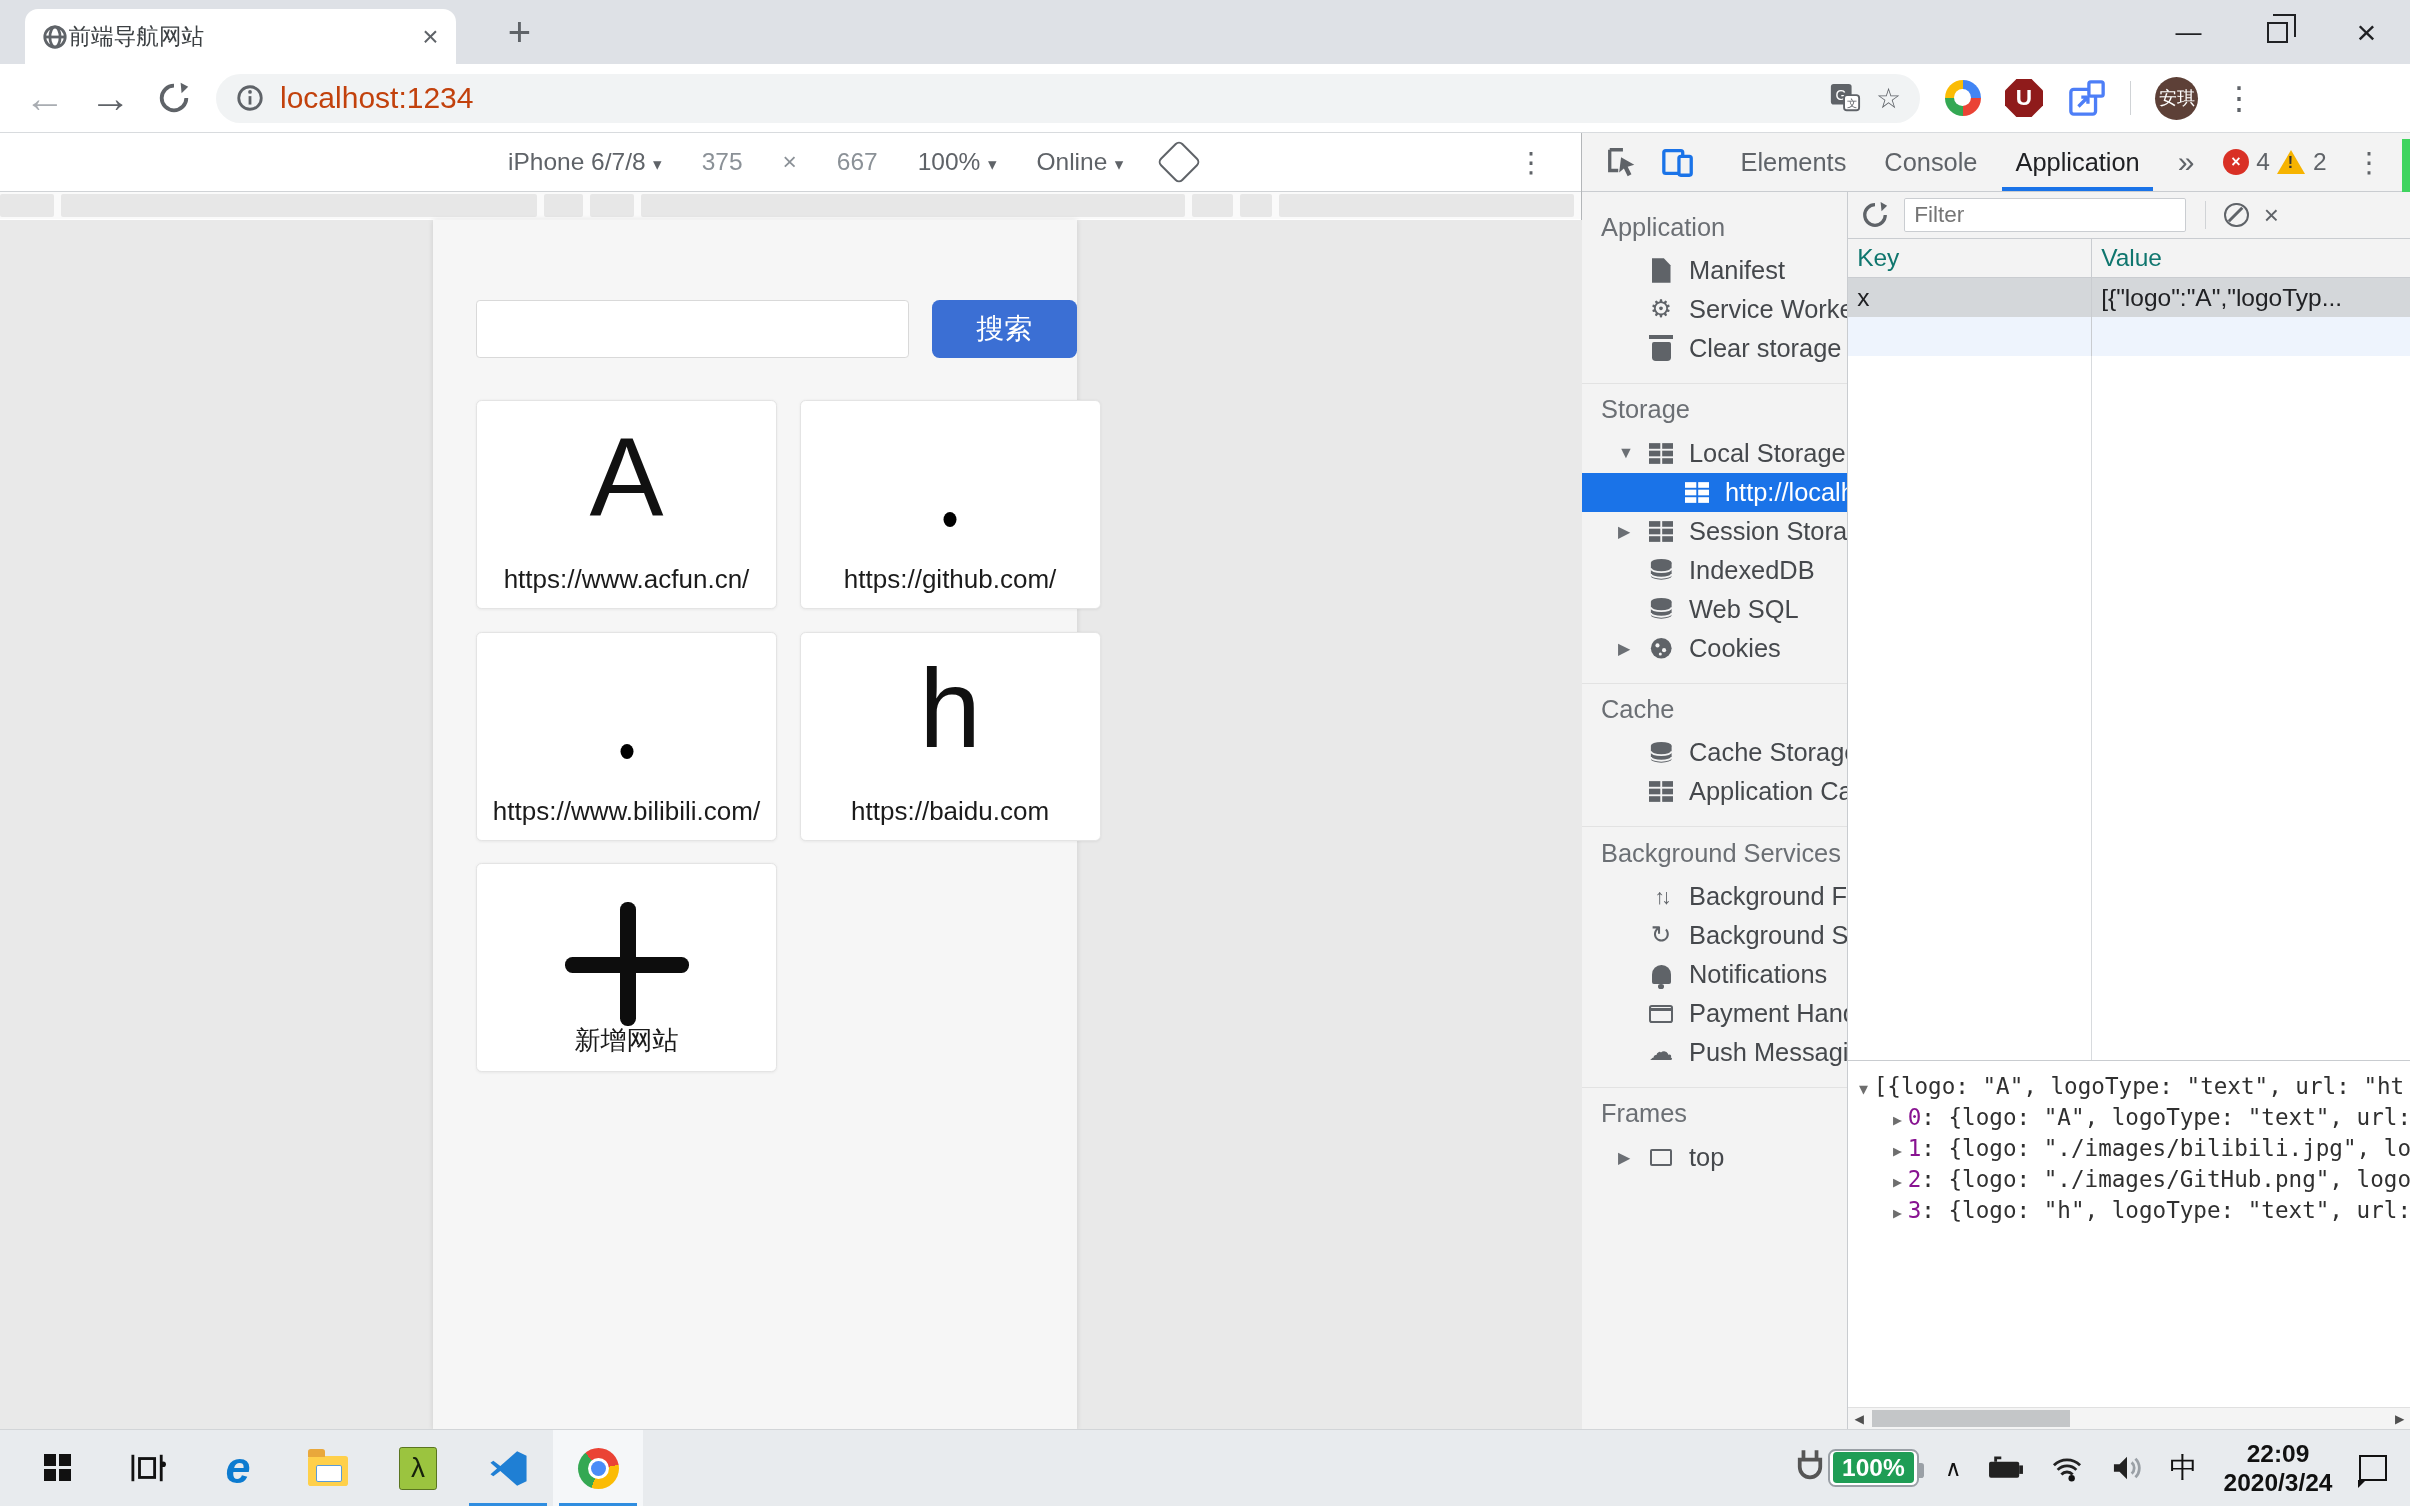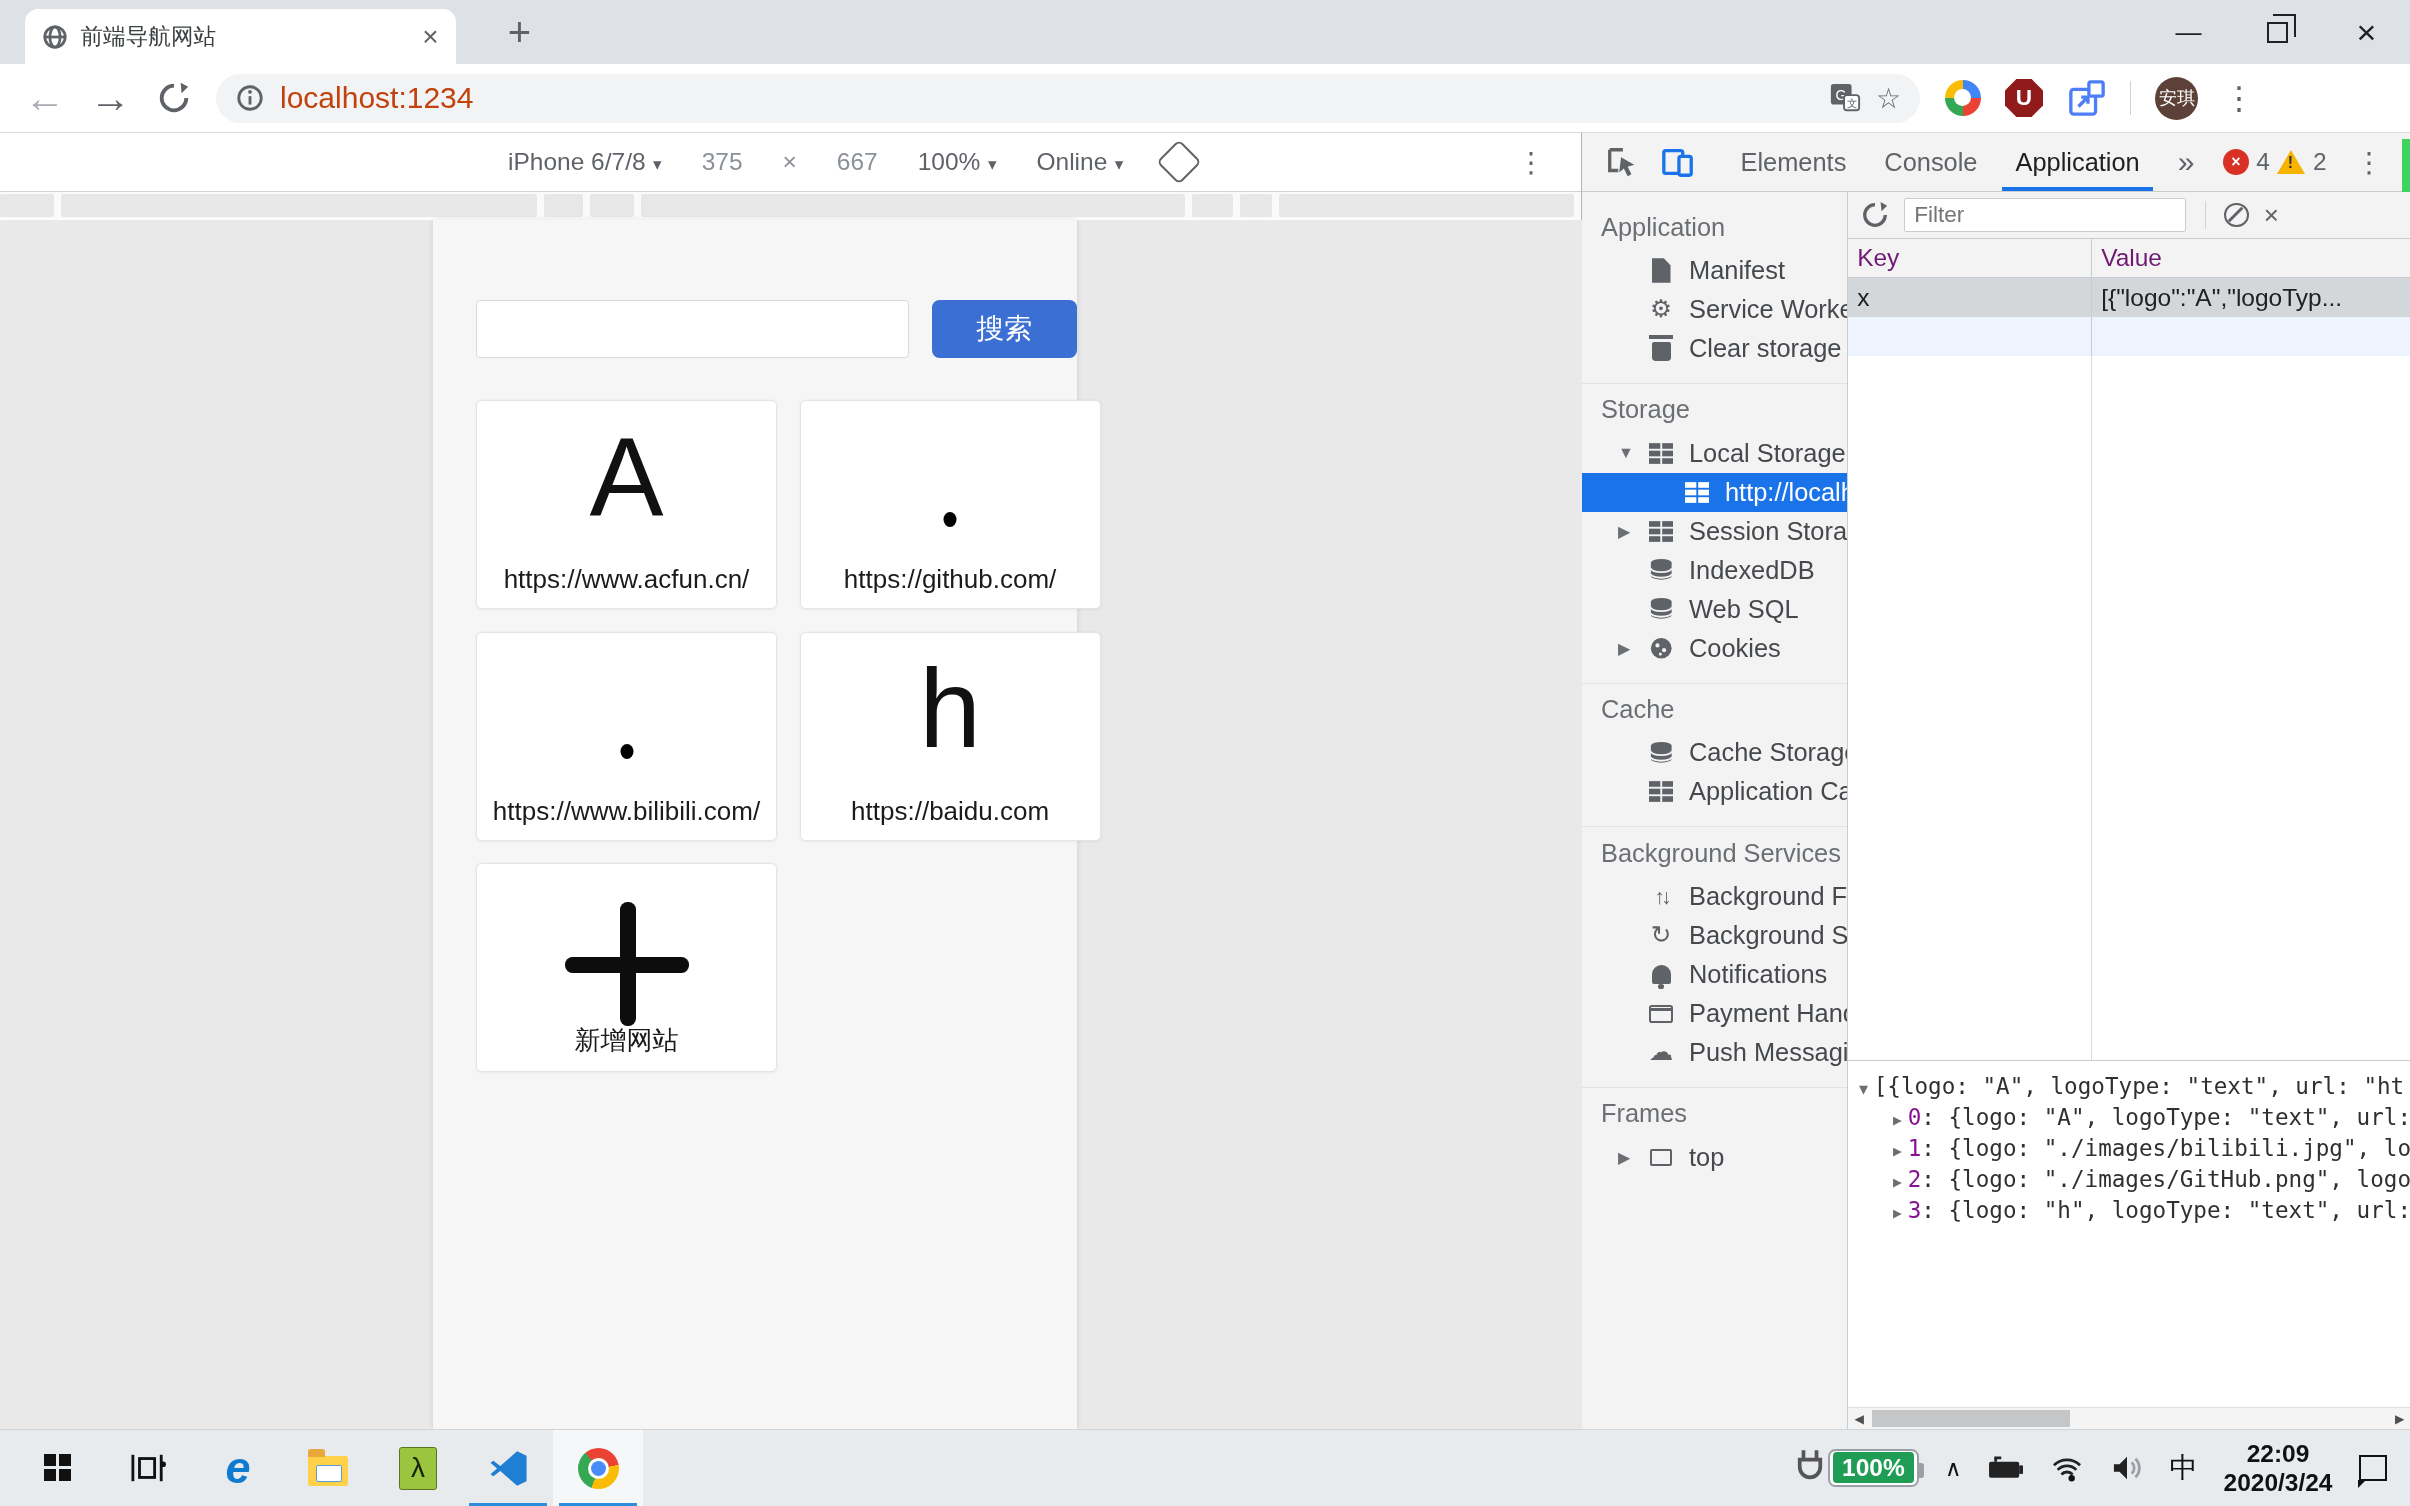--- a/index.html
+++ b/index.html
@@ -3,21 +3,21 @@
 <meta charset="utf-8">
 <style>
   * { margin:0; padding:0; box-sizing:border-box; }
   html,body { width:2411px; height:1507px; overflow:hidden; }
   body { font-family:"Liberation Sans", sans-serif; background:#fff; }
   .screen { position:relative; width:2411px; height:1507px; background:#fff; overflow:hidden; }
 
   
   .titlebar { position:absolute; left:0; top:0; width:2411px; height:64px; background:#dee1e6; }
   .tab { position:absolute; left:24.5px; top:9.4px; width:431px; height:55px; background:#fff;
-         border-radius:13px 13px 0 0; display:flex; align-items:center; padding:0 17px; gap:13px; }
+         border-radius:13px 13px 0 0; display:flex; align-items:center; padding:0 17px; gap:1px; }
   .tab-title { font-size:22.6px; color:#3c4043; flex:1; white-space:nowrap; overflow:hidden; }
   .tab-close { font-size:28px; color:#5f6368; line-height:1; }
   .newtab { position:absolute; left:493px; top:7.5px; width:53px; height:49px; display:flex;
             align-items:center; justify-content:center; font-size:40px; color:#5f6368; font-weight:300;}
   .win-controls { position:absolute; right:0; top:0; height:64px; display:flex; }
   .win-btn { width:89px; height:64px; display:flex; align-items:center; justify-content:center;
              font-size:26px; color:#202124; }
   .restore-glyph { width:21px; height:21px; border:2.8px solid #202124; position:relative; background:#dee1e6;}
   .restore-glyph::before { content:""; position:absolute; left:3.8px; top:-9.4px; width:21px; height:21px;
              border:2.8px solid #202124; border-left:none; border-bottom:none; }
@@ -128,21 +128,21 @@
   .dt-filterbar { height:47px; background:#f3f3f3; border-bottom:0.9px solid #c9ccd0; display:flex;
       align-items:center; gap:15px; padding:0 13px; }
   .filter-input { width:282px; height:34px; border:0.9px solid #cacdd1; border-radius:1.9px; background:#fff;
       font-size:22.6px; padding:0 9.4px; outline:none; color:#202124; font-family:"Liberation Sans",sans-serif;}
   .block-ic { width:24.5px; height:24.5px; border:2.8px solid #5f6368; border-radius:50%; position:relative; }
   .block-ic::after { content:""; position:absolute; left:0px; top:8.5px; width:19px; height:2.8px;
       background:#5f6368; transform:rotate(-45deg); }
   .dt-x { font-size:26px; color:#5f6368; }
 
   .tbl-header { height:39px; display:flex; background:#f3f3f3; border-bottom:0.9px solid #c9ccd0;
-      font-size:24.5px; color:#701a75; }
+      font-size:24.5px; color:#0f766e; }
   .col-key { width:244px; border-right:0.9px solid #c9ccd0; display:flex; align-items:center; padding-left:9.4px; }
   .col-val { flex:1; display:flex; align-items:center; padding-left:9.4px; overflow:hidden; white-space:nowrap;}
   .tbl-row { height:39px; display:flex; font-size:24.5px; color:#202124; }
   .tbl-row.selected { background:#d4d7da; }
   .tbl-row.stripe { background:#eef4fd; }
   .tbl-filler { flex:1; display:flex; }
   .tbl-filler .col-key { border-right:0.9px solid #d8dbde; }
 
   .dt-preview { height:347px; border-top:0.9px solid #c9ccd0; background:#fff; padding:9.4px 0 0 11.3px;
       font-family:"DejaVu Sans Mono", monospace; font-size:22.6px; color:#303030; overflow:hidden; }

